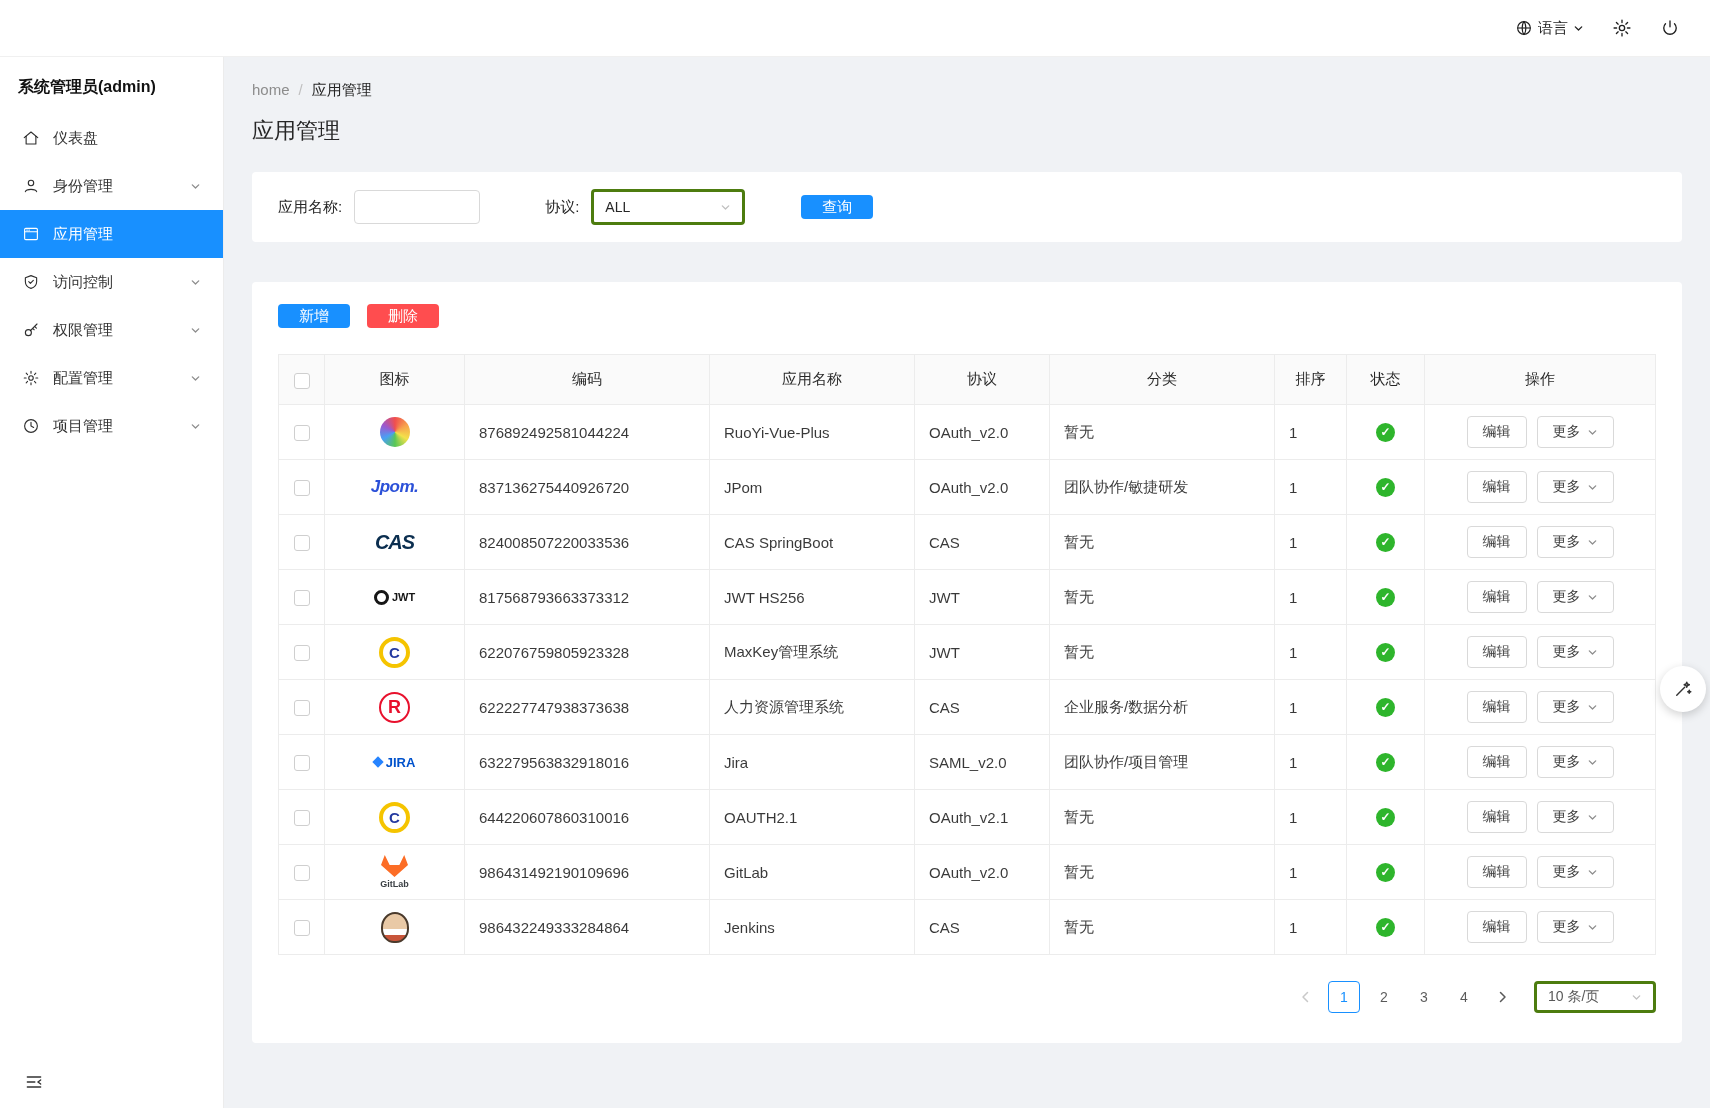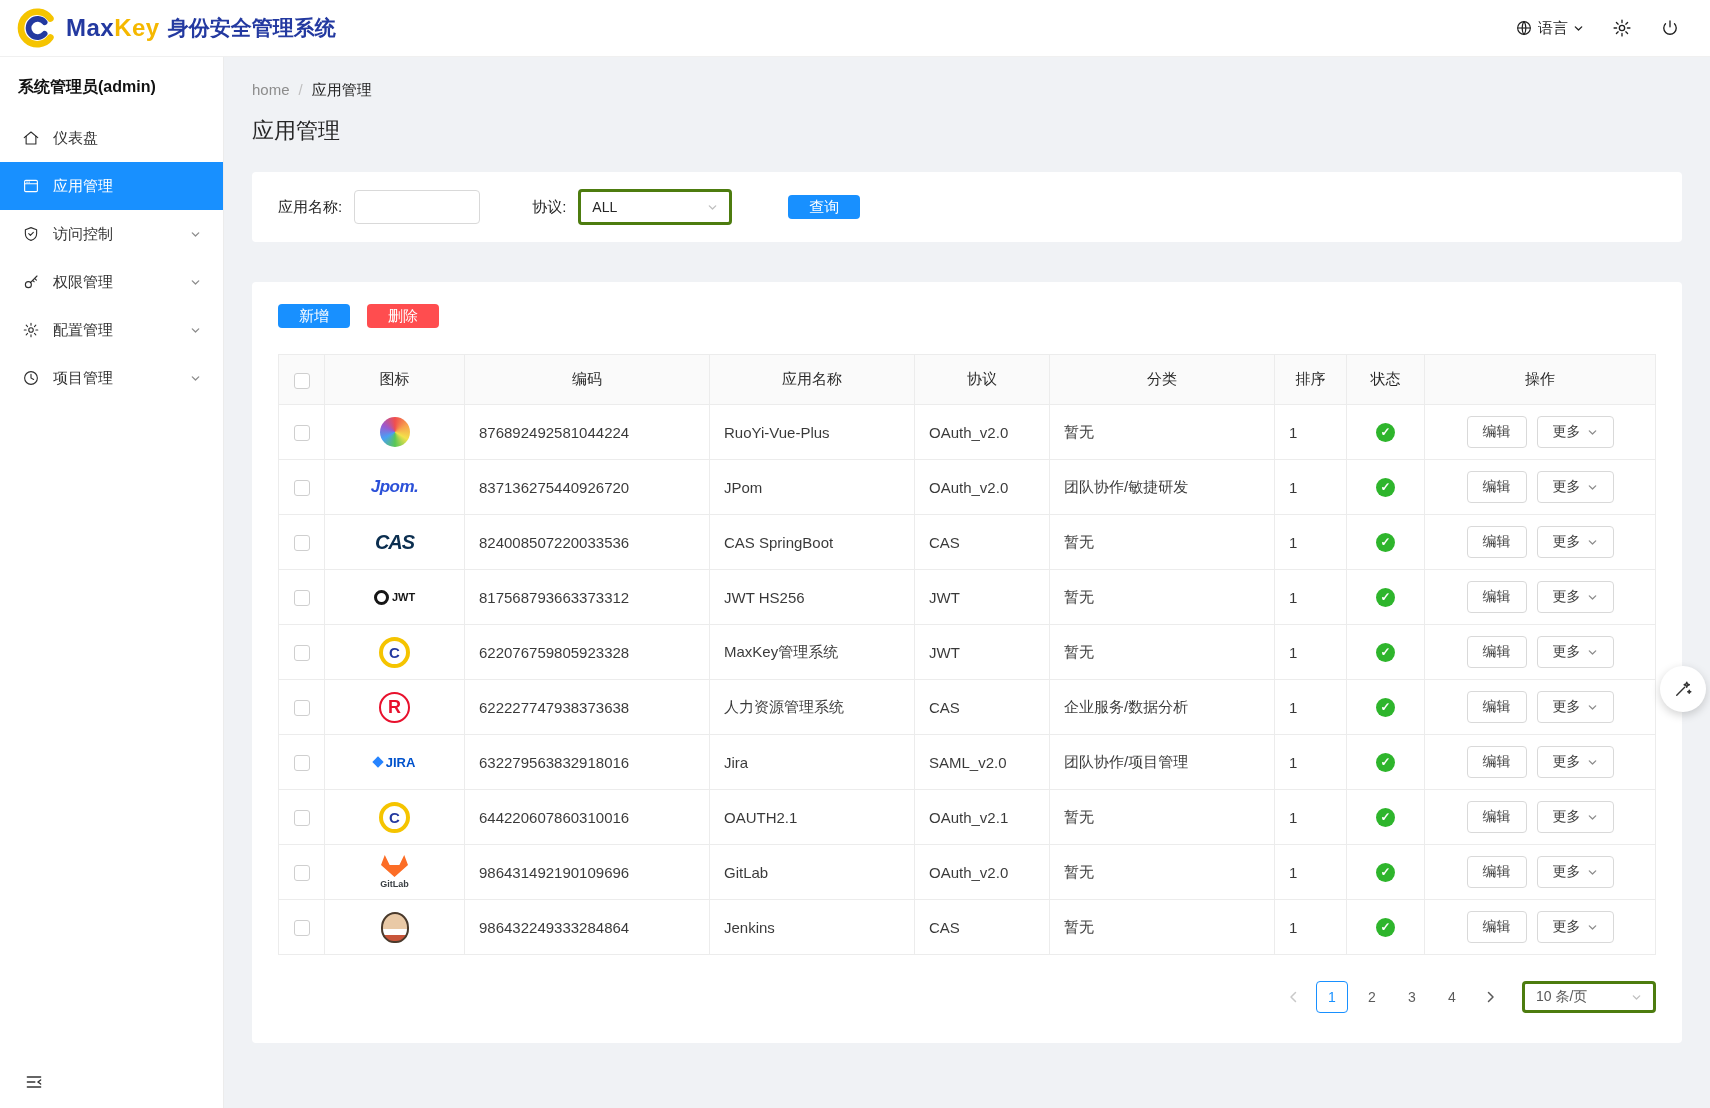--- a/index.html
+++ b/index.html
@@ -46,21 +46,21 @@
   .breadcrumb .bc-home{ cursor:pointer; }
   .breadcrumb .bc-sep{ color:#bfbfbf; }
   .breadcrumb .bc-current{ color:#262626; }
   .page-title{ margin:16px 0 0; font-size:22px; font-weight:500; color:#262626; }
 
   .card{ background:#fff; border-radius:4px; }
 
   
   .filter-card{ margin-top:26px; padding:17px 26px; display:flex; align-items:center; }
   .f-label{ font-size:15px; color:#262626; margin-right:12px; }
-  .f-label.second{ margin-left:52px; }
+  .f-label.second{ margin-left:65px; }
   .f-input{
     width:126px; height:34px; border:1px solid #d9d9d9; border-radius:4px;
     padding:0 10px; font-size:14px; outline:none; font-family:inherit;
   }
   .select{
     height:36px; border:3px solid #4d7c0f; border-radius:4px; background:#fff;
     display:flex; align-items:center; justify-content:space-between;
     padding:0 11px; font-size:14px; color:#262626; cursor:pointer;
   }
   .select .ch{ color:#bfbfbf; }
@@ -118,42 +118,33 @@
   .app-icon[data-icon="jenkins"]::before{ content:""; width:24px; height:27px; border-radius:50% 50% 46% 46%;
     background:linear-gradient(180deg,#e9c9a6 0 55%, #ffffff 55% 78%, #c8553a 78%); border:2px solid #4a3a2c; }
 
   
   .pagination{ display:flex; justify-content:flex-end; align-items:center; gap:8px; margin-top:26px; }
   .pg-arrow{ width:30px; height:32px; display:flex; align-items:center; justify-content:center; color:#c9c9c9; cursor:pointer; }
   .pg-arrow.next{ color:#595959; }
   .pg-num{ min-width:32px; height:32px; display:flex; align-items:center; justify-content:center;
     font-size:14px; color:rgba(0,0,0,.65); cursor:pointer; border-radius:4px; border:1px solid transparent; background:transparent; }
   .pg-num.active{ border-color:#1890ff; color:#1890ff; background:#fff; }
-  .page-size-select{ width:134px; height:32px; margin-left:8px; color:#595959; }
+  .page-size-select{ width:122px; height:32px; margin-left:8px; color:#595959; }
 
   
   .float-btn{
     position:fixed; right:4px; top:666px; width:46px; height:46px; border-radius:50%;
     background:#fff; box-shadow:0 3px 10px rgba(0,0,0,.18);
     display:flex; align-items:center; justify-content:center; cursor:pointer; z-index:40; color:#333;
   }
 </style>
 </head>
 <body>
 
 <header class="header">
-  <div class="brand">
-    <svg width="42" height="42" viewBox="0 0 44 44">
-      <path d="M36 12 A17 17 0 1 0 36 32" fill="none" stroke="#f5c400" stroke-width="7" stroke-linecap="round"></path>
-      <path d="M30 16 A9.5 9.5 0 1 0 30 28" fill="none" stroke="#2339a0" stroke-width="6" stroke-linecap="round"></path>
-    </svg>
-    <span class="brand-max">Max</span>
-      <span class="brand-key">Key</span>
-    <span class="brand-title">身份安全管理系统</span>
-  </div>
   <div class="header-right">
     <div class="lang">
       <svg width="18" height="18" viewBox="0 0 24 24">
         <g fill="none" stroke="currentColor" stroke-width="1.5">
           <circle cx="12" cy="12" r="8.5"></circle>
             <path d="M3.5 12h17"></path>
           <path d="M12 3.5c3.2 3.2 3.2 13.8 0 17-3.2-3.2-3.2-13.8 0-17z"></path>
         </g>
       </svg>
       <span>语言</span>
@@ -183,20 +174,34 @@
     <div class="menu-item">
       <span class="mi-icon">
         <svg width="18" height="18" viewBox="0 0 24 24" fill="none" stroke="currentColor" stroke-width="1.5" stroke-linecap="round" stroke-linejoin="round">
           <path d="M3 11.5 12 4l9 7.5"></path>
             <path d="M5.5 9.8V20h13V9.8"></path>
         </svg>
       </span>
       <span class="mi-label">仪表盘</span>
     </div>
 
+    <div class="menu-item">
+      <span class="mi-icon">
+        <svg width="18" height="18" viewBox="0 0 24 24" fill="none" stroke="currentColor" stroke-width="1.5" stroke-linecap="round">
+          <circle cx="12" cy="8" r="3.6"></circle>
+            <path d="M4.5 19.5c1.3-3.9 13.7-3.9 15 0"></path>
+        </svg>
+      </span>
+      <span class="mi-label">身份管理</span>
+      <span class="chev">
+        <svg width="11" height="11" viewBox="0 0 12 12">
+            <path d="M2.5 4.2 6 7.7l3.5-3.5" fill="none" stroke="currentColor" stroke-width="1.4" stroke-linecap="round" stroke-linejoin="round"></path>
+          </svg>
+      </span>
+    </div>
 
     <div class="menu-item active">
       <span class="mi-icon">
         <svg width="18" height="18" viewBox="0 0 24 24" fill="none" stroke="currentColor" stroke-width="1.5" stroke-linecap="round">
           <rect x="3.5" y="4.5" width="17" height="15" rx="1.5"></rect>
             <path d="M3.5 9h17"></path>
             <path d="M6.4 6.8h.6M9.2 6.8h.6"></path>
         </svg>
       </span>
       <span class="mi-label">应用管理</span>

